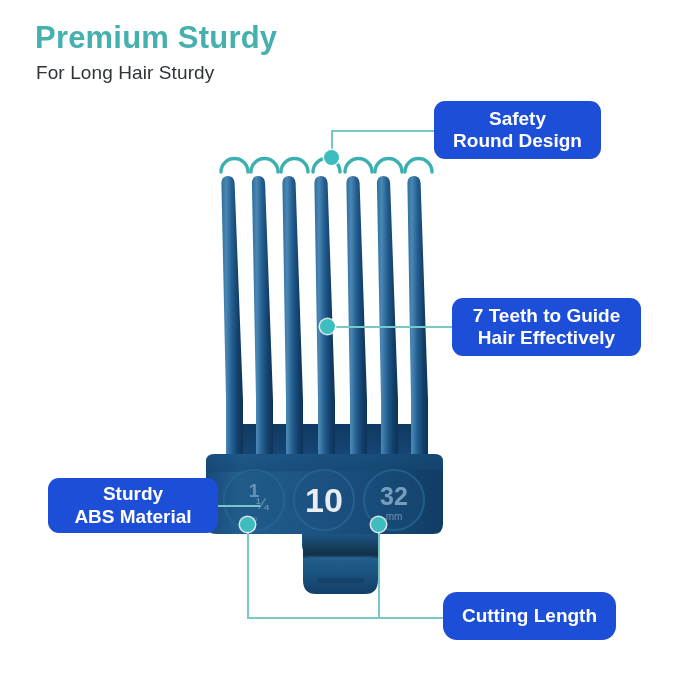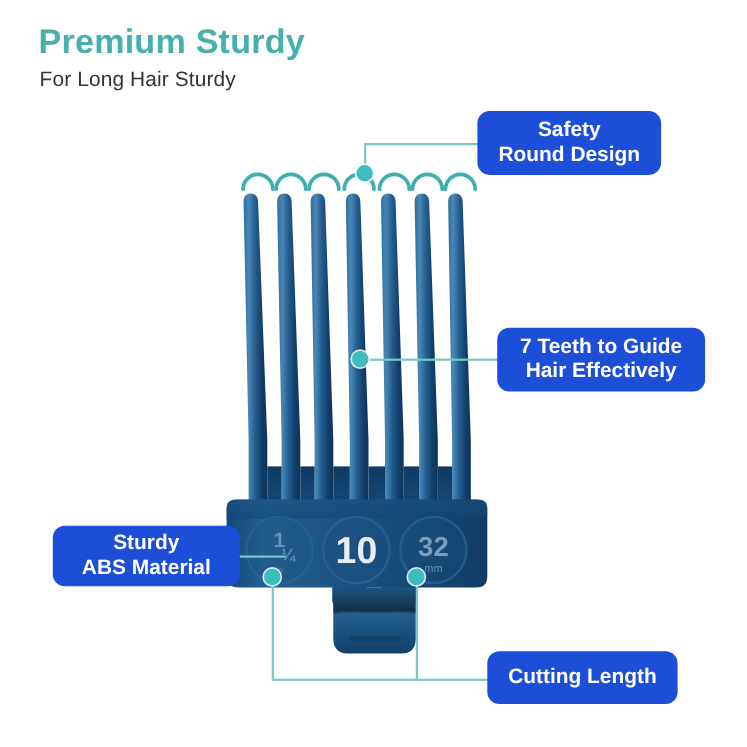--- a/index.html
+++ b/index.html
@@ -42,21 +42,21 @@
     text-align:center;
     line-height:1.18;
     box-sizing:border-box;
     z-index:6;
   }
   .badge span{display:block;white-space:pre-line;}
 
   #badge-safety{left:434px;top:101px;width:167px;height:58px;font-size:19px;}
   #badge-teeth{left:452px;top:298px;width:189px;height:58px;font-size:19px;}
   #badge-abs{left:28px;top:478px;width:170px;height:55px;font-size:19px;margin-left:20px;}
-  #badge-length{left:443px;top:592px;width:173px;height:48px;font-size:19px;}
+  #badge-length{left:443px;top:592px;width:173px;height:48px;font-size:19px;border-radius:14px;}
 
   
   .line{position:absolute;background:#77c9c8;z-index:4;}
   .line.h{height:1.6px;}
   .line.v{width:1.6px;}
 
   .dot{
     position:absolute;
     width:15px;height:15px;
     border-radius:50%;

